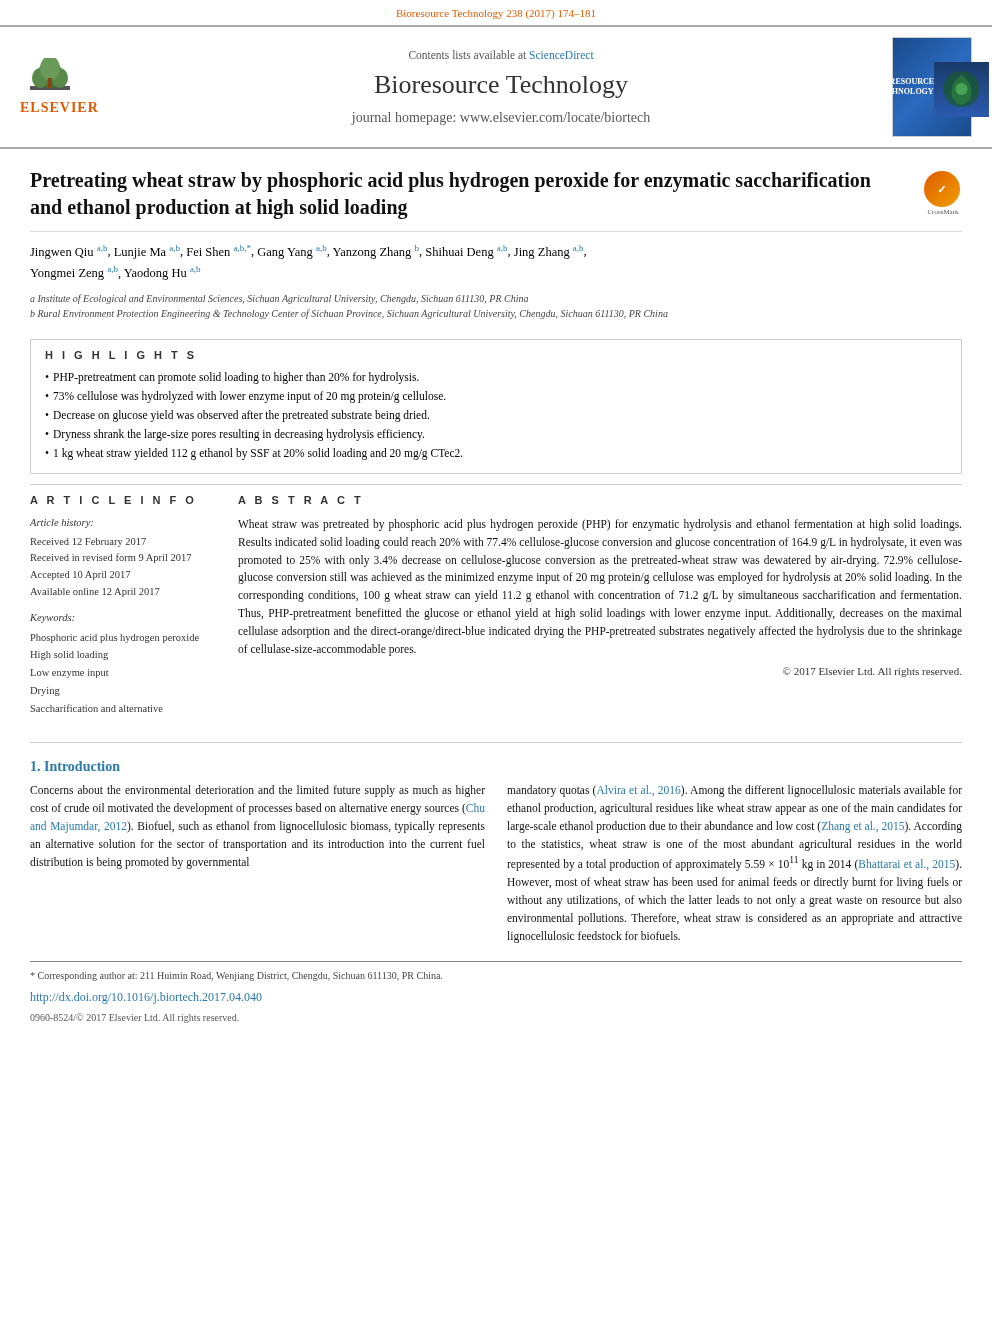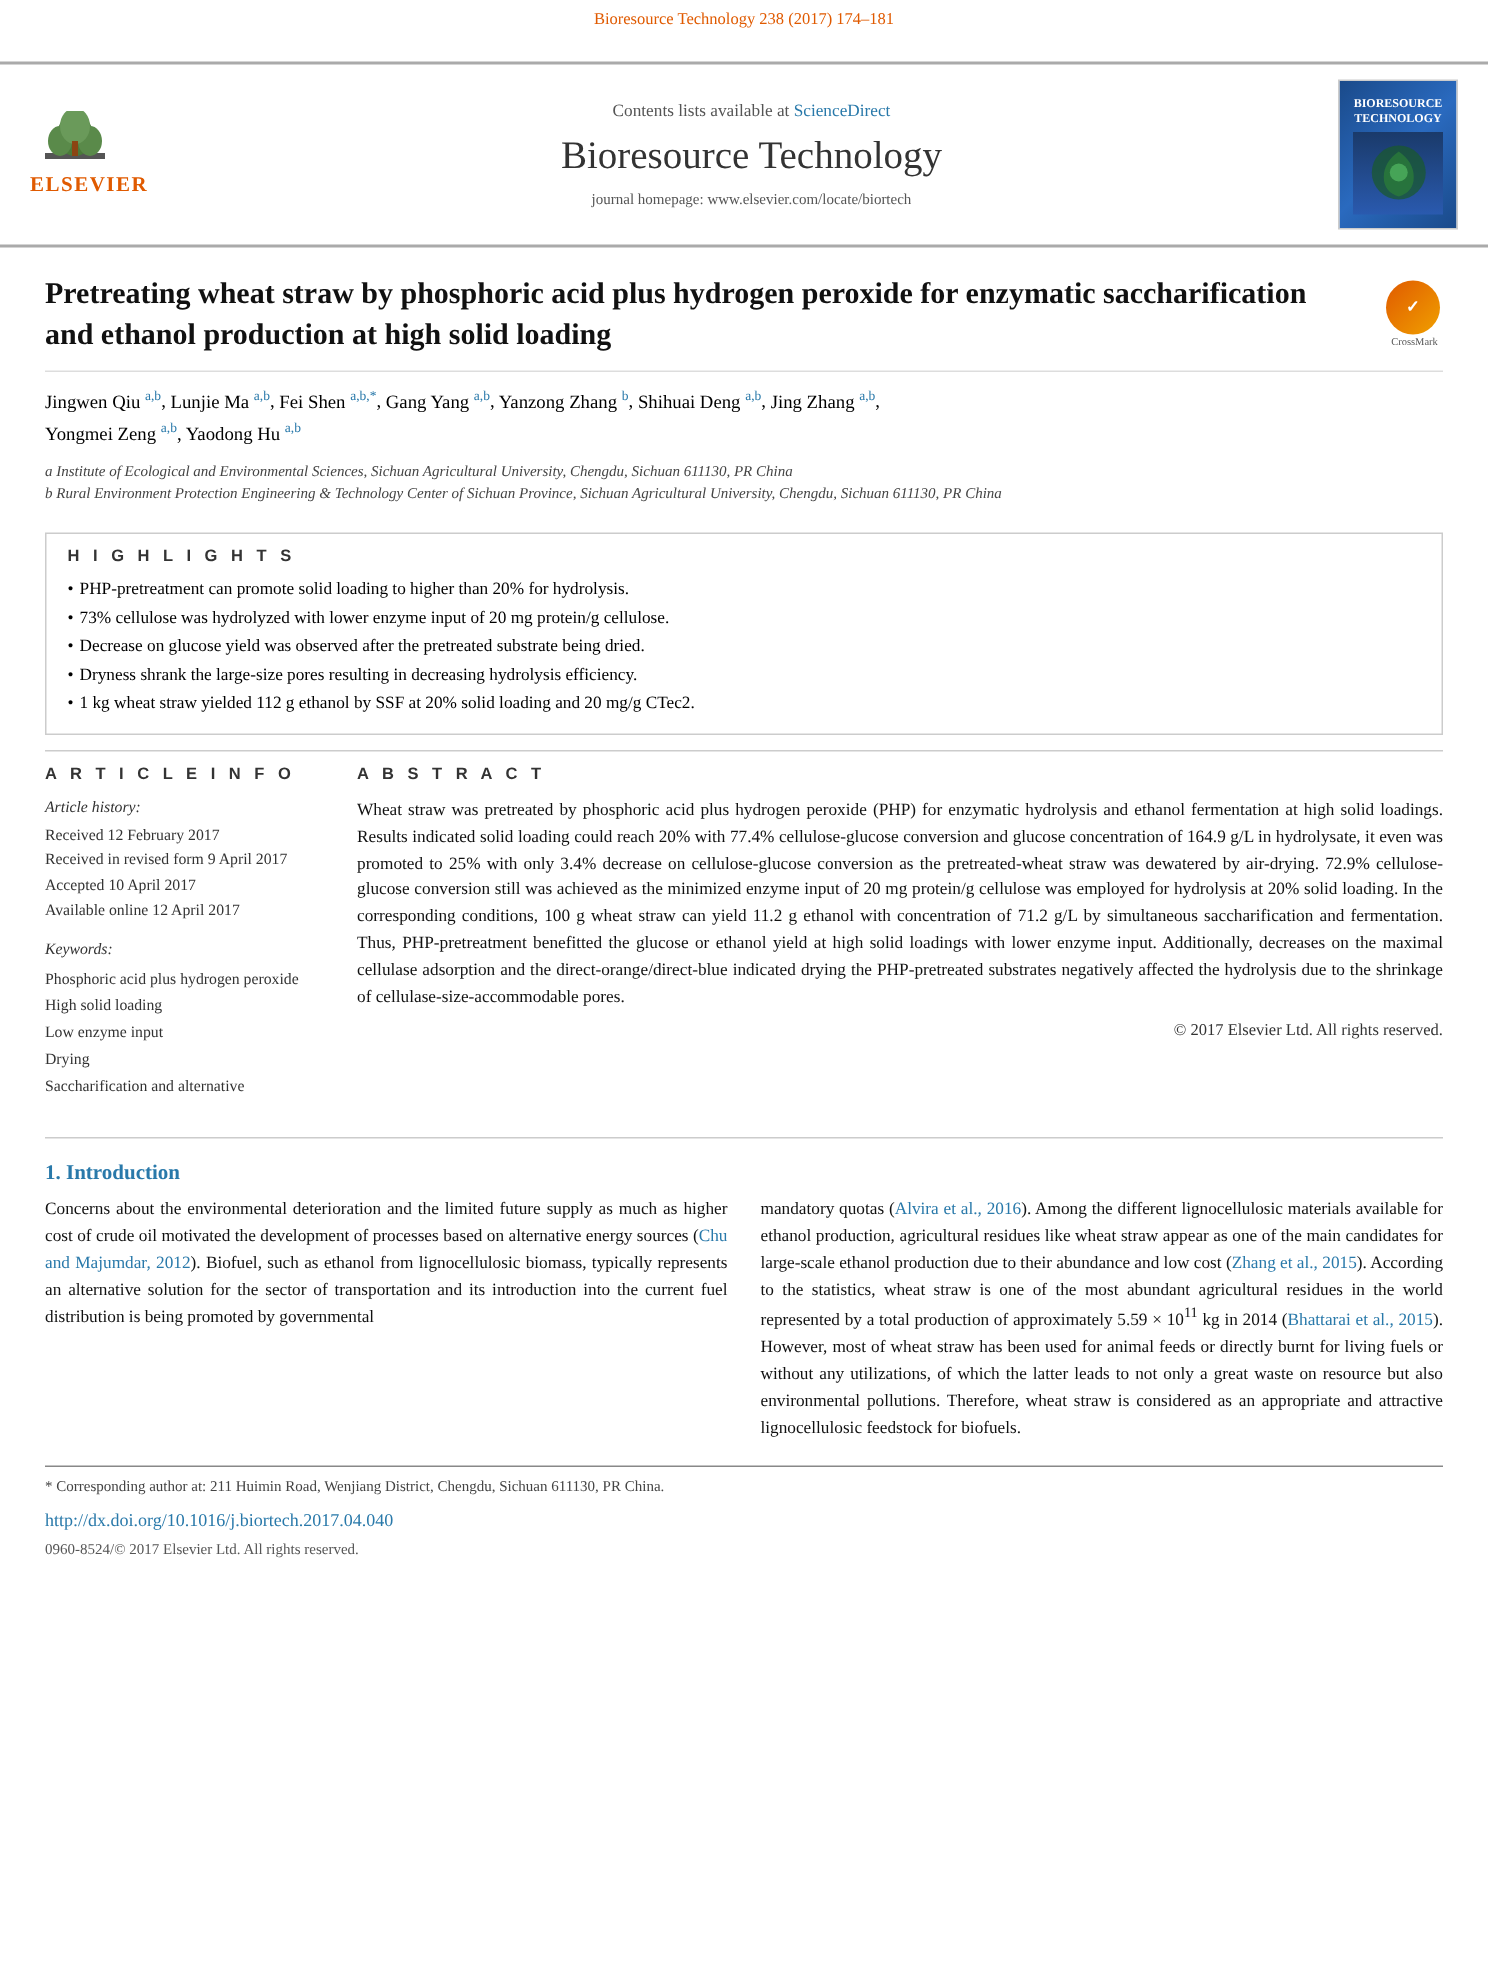--- a/index.html
+++ b/index.html
@@ -7,21 +7,21 @@
       font-family: 'Times New Roman', Times, serif;
       background: #fff;
       color: #000;
       width: 992px;
       min-height: 1323px;
       font-size: 13px;
       line-height: 1.4;
     }
     .top-bar {
       text-align: center;
-      padding: 6px 0 20px;
+      padding: 6px 0 4px;
       font-size: 11px;
       color: #e05a00;
     }
     .header-section {
       border-top: 2px solid #aaa;
       border-bottom: 2px solid #aaa;
       display: flex;
       align-items: center;
       padding: 10px 20px;
       position: relative;
@@ -63,38 +63,37 @@
       text-decoration: none;
     }
     .journal-title {
       font-size: 26px;
       font-weight: normal;
       color: #333;
       margin-bottom: 4px;
       font-family: 'Times New Roman', serif;
     }
     .journal-homepage {
-      font-size: 10px;
+      font-size: 14px;
       color: #555;
       text-align: center;
     }
     .header-right {
       width: 100px;
       flex-shrink: 0;
       display: flex;
       align-items: center;
       justify-content: flex-end;
     }
     .journal-cover {
       width: 80px;
       height: 100px;
       background: linear-gradient(135deg, #1a4a8a 0%, #2a6abf 50%, #1a4a8a 100%);
       border: 1px solid #ccc;
       display: flex;
-      flex-direction: column;
       align-items: center;
       justify-content: center;
       color: white;
       font-size: 7px;
       font-weight: bold;
       text-align: center;
       padding: 4px;
       position: relative;
     }
     .main-content {

